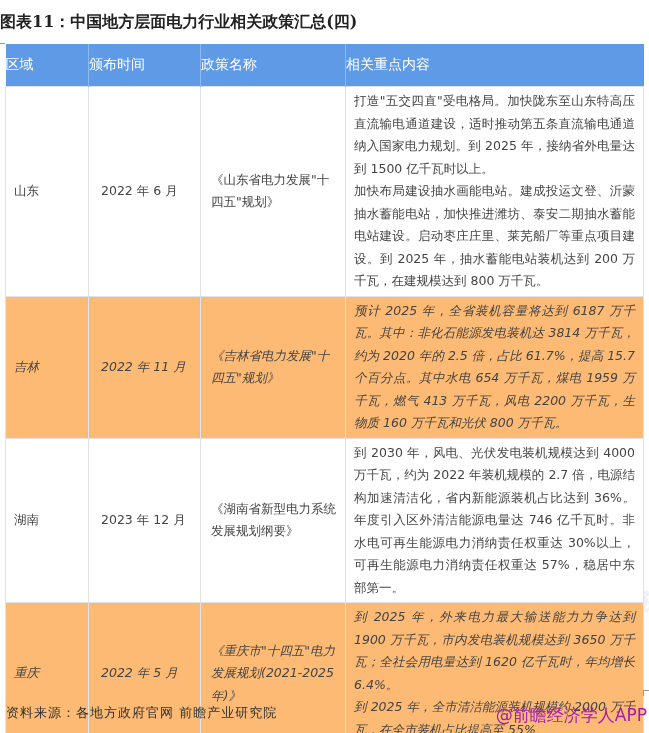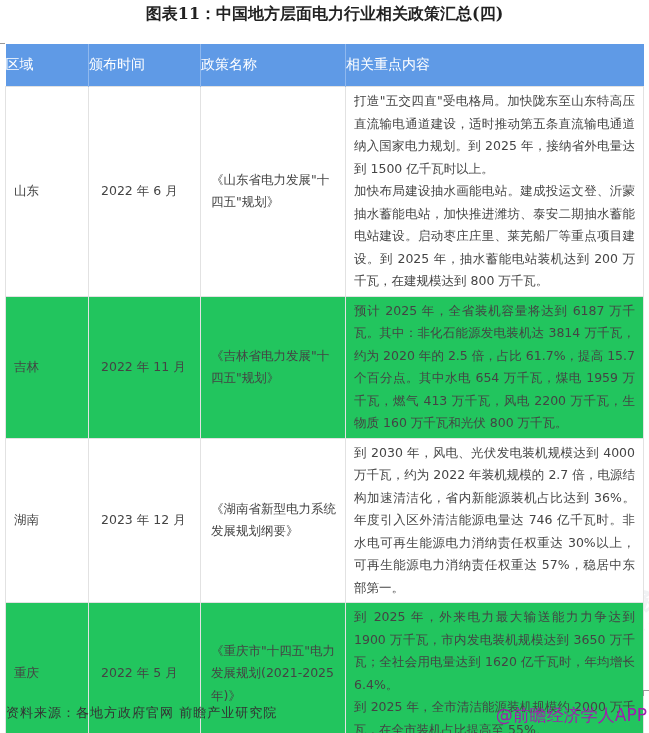--- a/index.html
+++ b/index.html
@@ -1,32 +1,32 @@
 <!DOCTYPE html>
 <html><head>
 <meta charset="utf-8">
 <style>
   html, body { margin: 0; padding: 0; background: #ffffff; }
   body { width: 649px; height: 733px; position: relative; overflow: hidden;
          font-family: "DejaVu Sans", "Liberation Sans", sans-serif; color: #333; }
-  .title { position: absolute; top: 4px; left: 0; width: 649px; text-align: center;
+  .title { position: absolute; top: 12px; left: 0; width: 649px; text-align: left;
            font-family: "DejaVu Serif", "Liberation Serif", serif; font-weight: bold;
            font-size: 16px; color: #222; letter-spacing: 0px; }
   .corner-tl { position: absolute; left: 0; top: 43px; width: 5px; height: 1px; background: #999; }
   .corner-br { position: absolute; left: 643px; top: 690px; width: 1px; height: 6px; background: #999; }
   .corner-br2 { position: absolute; left: 643px; top: 690px; width: 6px; height: 1px; background: #999; }
   table.policy { position: absolute; left: 5px; top: 44px; width: 638px; border-collapse: collapse;
                  table-layout: fixed; }
   table.policy th { background: #5f9ae6; color: #ffffff; font-weight: normal; font-size: 14px;
                     height: 42px; text-align: left; border-right: 1px solid #8fb8ee; padding: 0; }
   table.policy th:last-child { border-right: none; }
   table.policy td { border: 1px solid #e2e2e2; font-size: 12.5px; color: #444; vertical-align: middle;
                     padding: 0 8px; line-height: 22.5px; }
   table.policy tr.r1 td, table.policy tr.r3 td { background: #ffffff; }
-  table.policy tr.r2 td, table.policy tr.r4 td { background: #22c55e; }
+  table.policy tr.r2 td, table.policy tr.r4 td { background: #fdba74; font-style: italic; }
   table.policy td.c-region { padding-left: 8px; }
   table.policy td.c-date { padding-left: 12px; }
   table.policy td.c-name { padding-left: 10px; padding-right: 6px; }
   table.policy td.c-content { padding: 3px 8px 3px 8px; text-align: justify; }
   .content-line { display: block; }
   .footer-left { position: absolute; left: 6px; top: 704px; font-size: 13px; color: #333; letter-spacing: 1px; text-align: center; }
   .footer-right { position: absolute; right: 2px; top: 704px; font-size: 17px; color: #a21caf; }
   .watermark { position: absolute; pointer-events: none; color: rgba(180,185,195,0.18);
                font-size: 34px; font-weight: bold; transform: rotate(-35deg); white-space: nowrap; }
 </style>

